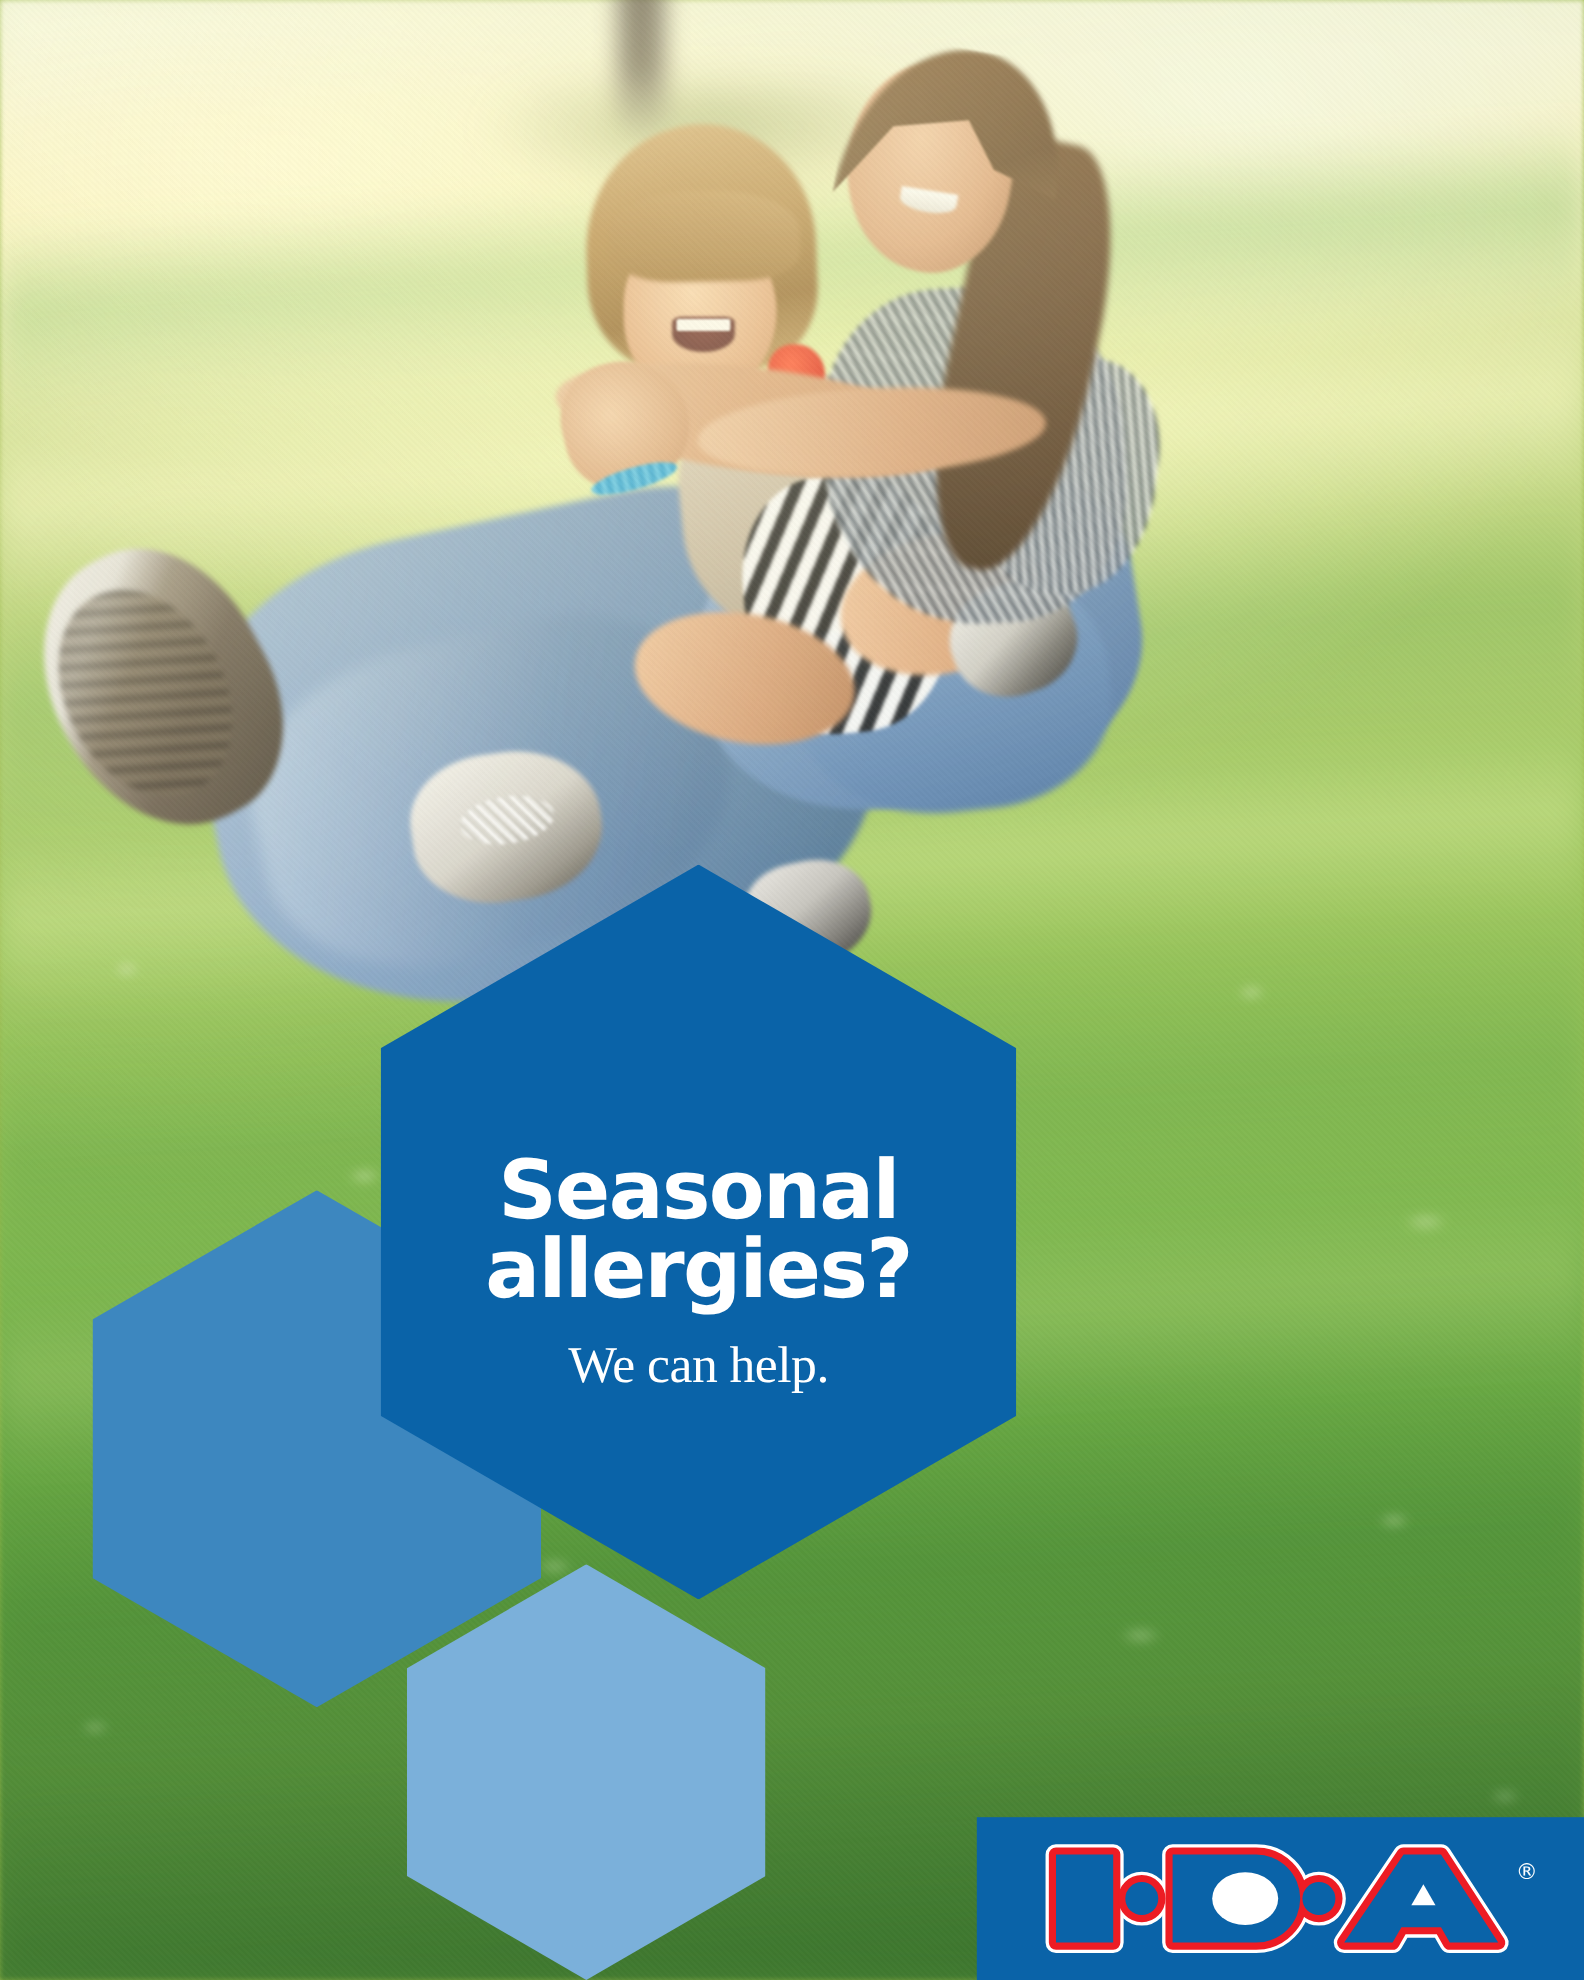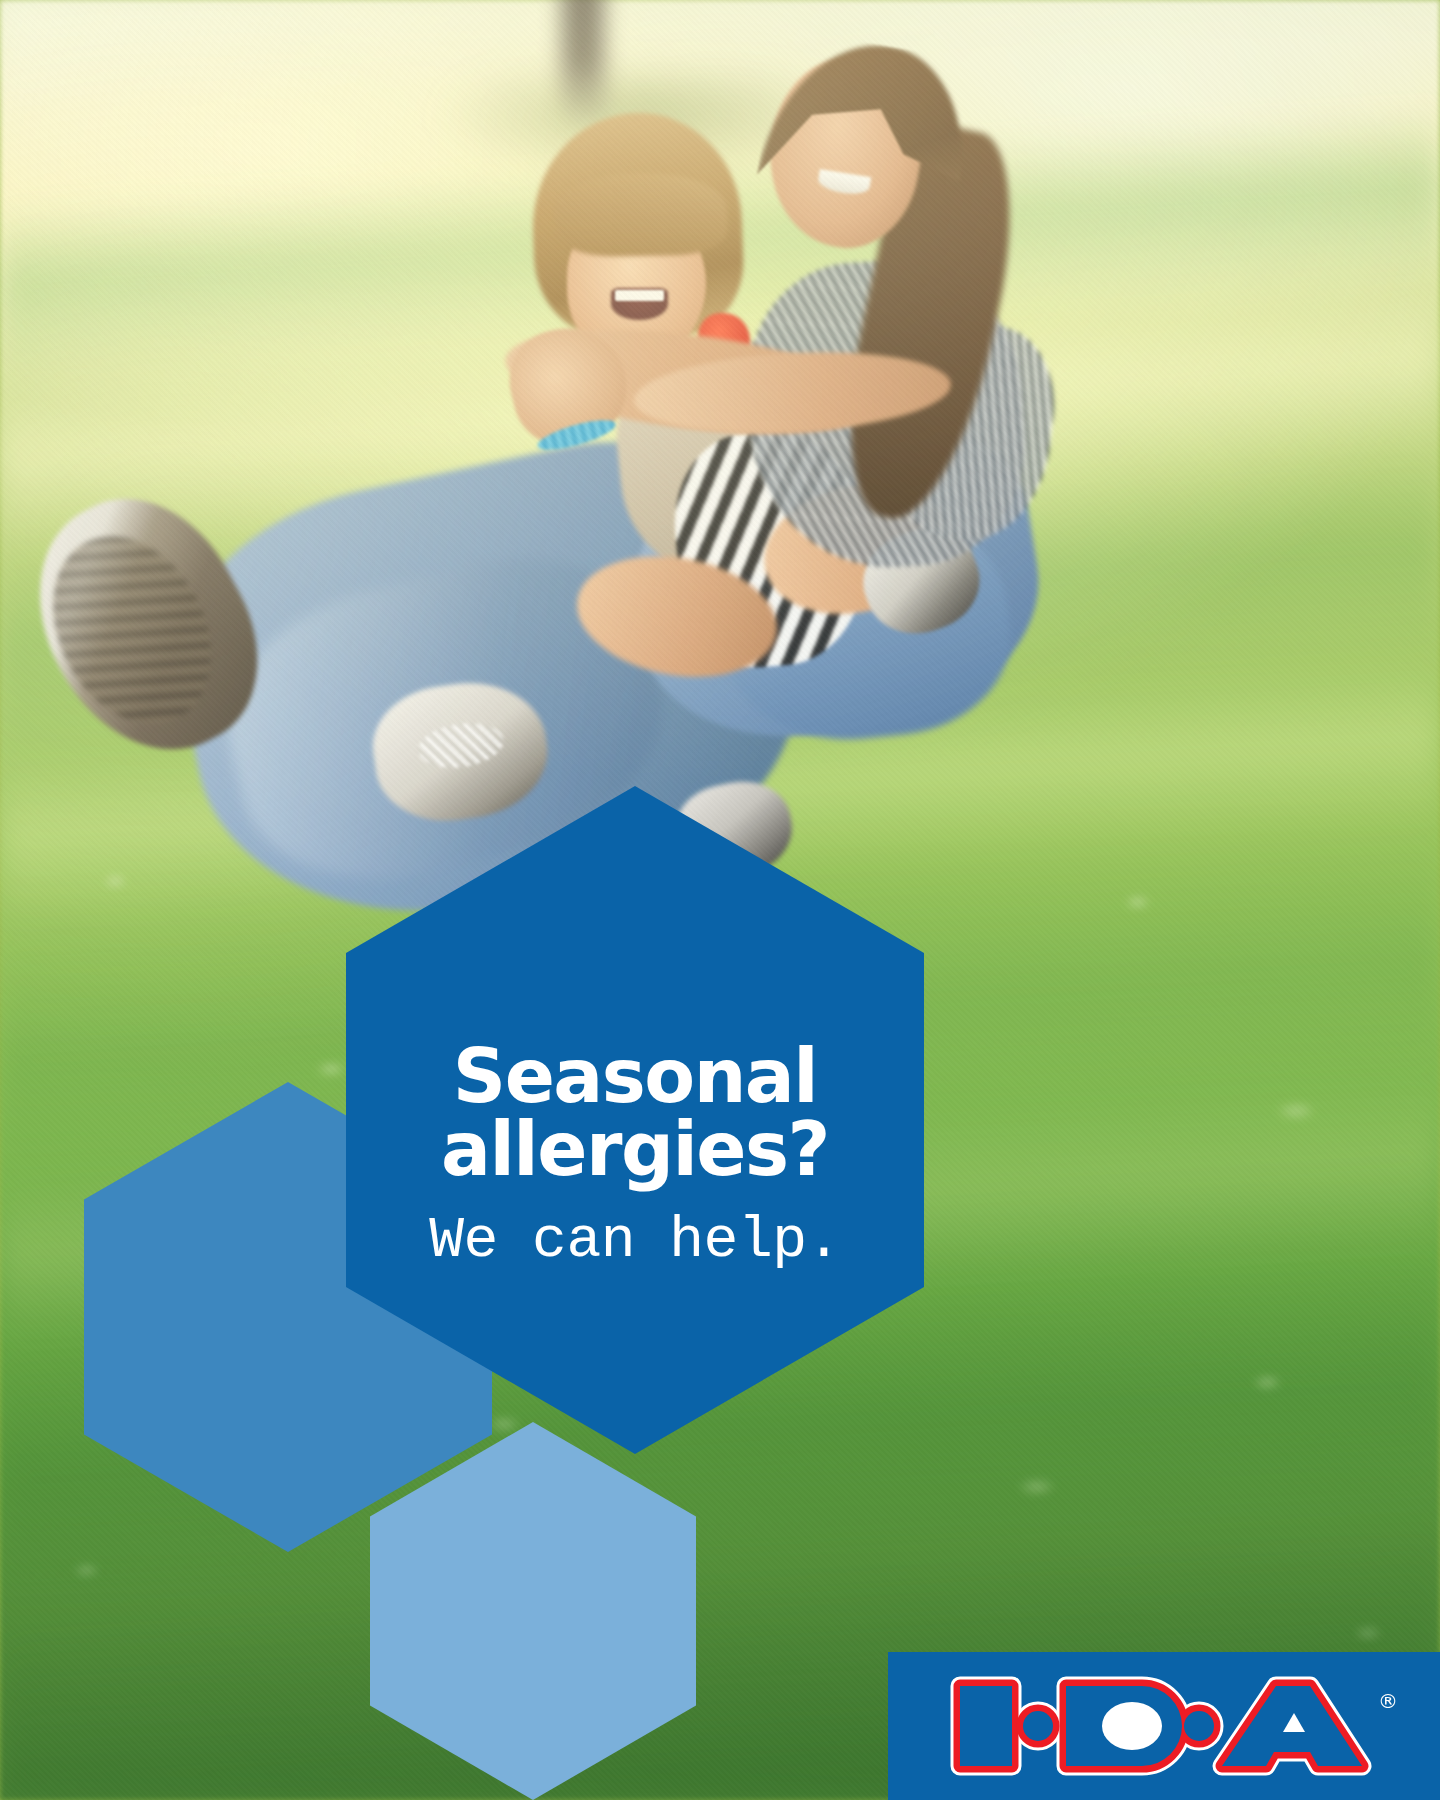--- a/index.html
+++ b/index.html
@@ -343,23 +343,23 @@
   .headline {
     font-family:"DejaVu Sans", sans-serif;
     font-weight:bold;
     font-size:74px;
     line-height:.98;
     letter-spacing:-1.5px;
     color:#ffffff;
     white-space:pre-line;
   }
   .subline {
-    font-family:Liberation Mono, monospace;
+    font-family:Liberation Serif, serif;
     font-weight:normal;
-    font-size:58px;
+    font-size:47px;
     line-height:1.05;
     letter-spacing:-.5px;
     color:#ffffff;
     margin-top:26px;
   }
 
   
   .logo-box {
     position:absolute;
     left:888px; top:1652px; width:552px; height:148px;

